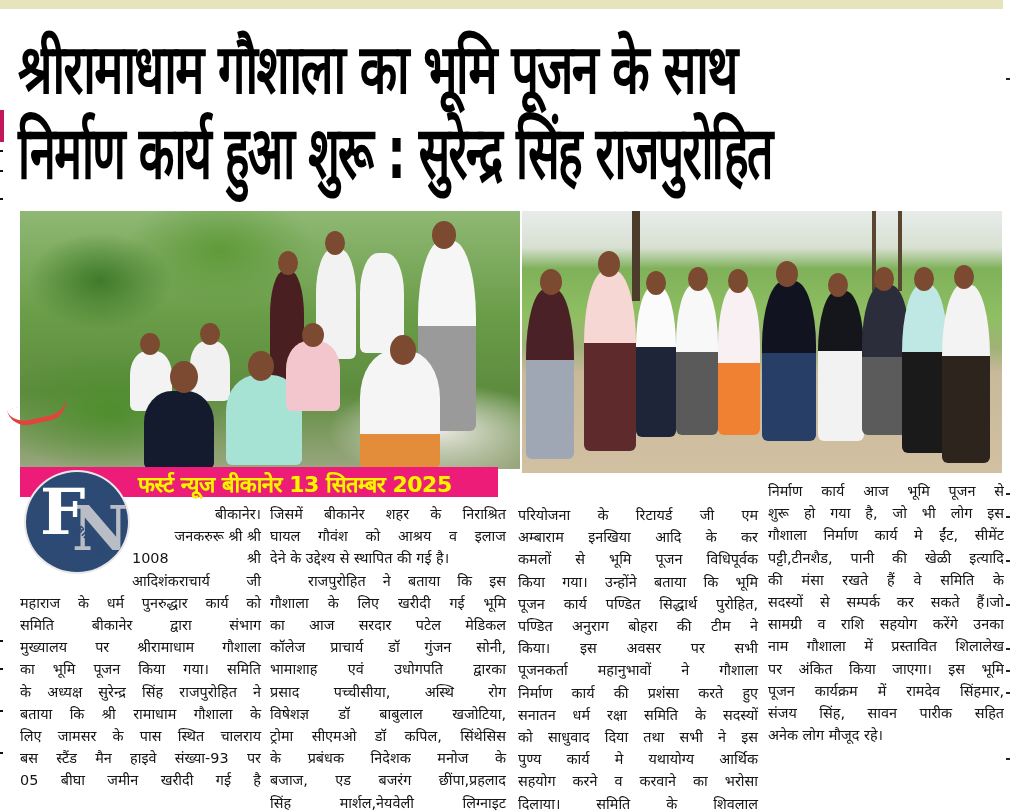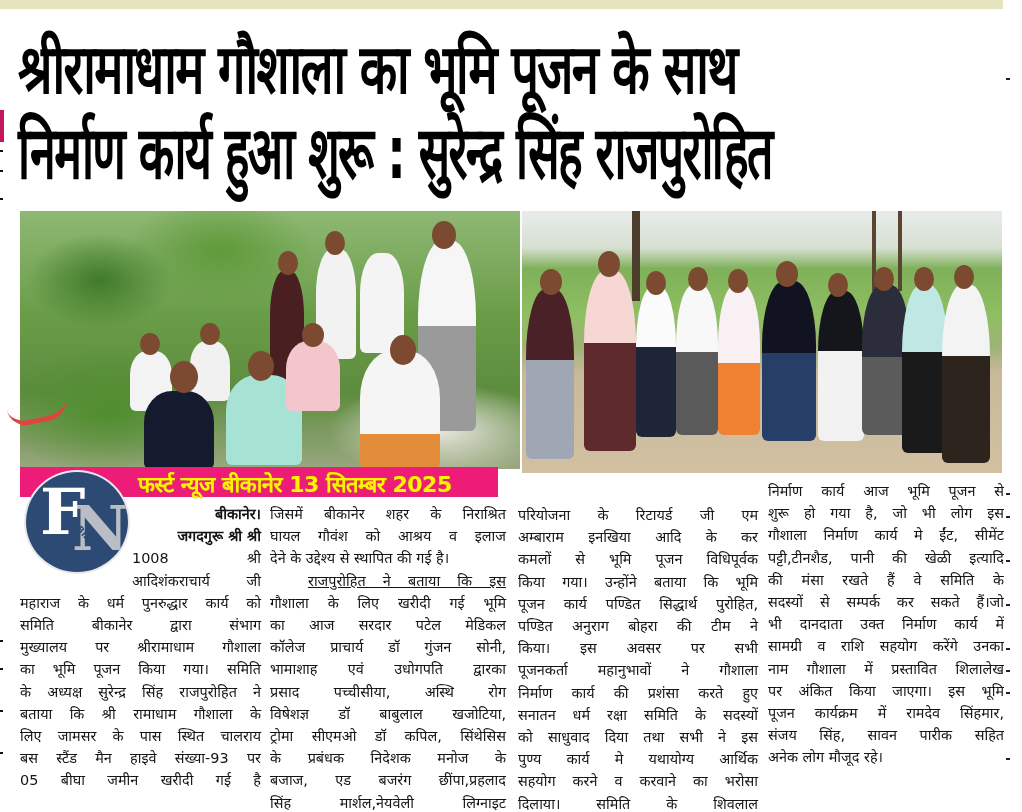--- a/index.html
+++ b/index.html
@@ -59,22 +59,22 @@
     font-size: 64px; font-weight: bold; color: #ffffff; line-height: 1; }
   .logo .n { position: absolute; left: 46px; top: 26px; font-family: "DejaVu Serif", serif;
     font-size: 62px; font-weight: bold; color: #b9bec6; line-height: 1; }
   .logo .city { position: absolute; left: 56px; top: 52px; font-size: 9px; font-weight: bold;
     color: #2c4a73; transform: rotate(48deg); transform-origin: left top; }
 
   .col { position: absolute; font-family: "DejaVu Sans", sans-serif; font-size: 14.4px;
     line-height: 22.2px; color: #141414; text-align: justify; }
   .col .ln { display: block; white-space: nowrap; text-align-last: justify; text-align: justify; }
   .col .ln.last { text-align-last: left; }
-  .col .ln.right { text-align: right; text-align-last: right; font-weight: bold; }
-  .col .ln.indent { padding-left: 38px; text-decoration: underline; }
+  .col .ln.right { text-align: right; text-align-last: right; }
+  .col .ln.indent { padding-left: 38px; }
 
   .col-1 { left: 20px; top: 503px; width: 241px; }
   .col-1 .shortbox { margin-left: 112px; }
   .col-2 { left: 270px; top: 503px; width: 236px; }
   .col-3 { left: 518px; top: 504px; width: 240px; }
   .col-4 { left: 768px; top: 480px; width: 236px; }
 
   .right-edge { position: absolute; left: 1004px; top: 0; width: 18px; height: 812px; background: #fff; }
   .right-edge .tick { position: absolute; left: 2px; width: 4px; height: 2px; background: #222; }
 </style>
@@ -153,21 +153,21 @@
 </div>
 
 <div class="logo">
   <span class="n">N</span>
   <span class="f">F</span>
   <span class="city">Bikaner</span>
 </div>
 
 <div class="col col-1">
   <span class="ln right">बीकानेर।</span>
-  <span class="ln right">जगदगुरू श्री श्री</span>
+  <span class="ln right">जनकरुरू श्री श्री</span>
   <span class="ln shortbox" style="margin-left:112px">1008          श्री</span>
   <span class="ln shortbox" style="margin-left:112px">आदिशंकराचार्य   जी</span>
   <span class="ln">महाराज के धर्म पुनरुद्धार कार्य को</span>
   <span class="ln">समिति   बीकानेर   द्वारा   संभाग</span>
   <span class="ln">मुख्यालय पर श्रीरामाधाम गौशाला</span>
   <span class="ln">का भूमि पूजन किया गया। समिति</span>
   <span class="ln">के अध्यक्ष सुरेन्द्र सिंह राजपुरोहित ने</span>
   <span class="ln">बताया कि श्री रामाधाम गौशाला के</span>
   <span class="ln">लिए जामसर के पास स्थित चालराय</span>
   <span class="ln">बस स्टैंड मैन हाइवे संख्या-93 पर</span>
@@ -209,21 +209,20 @@
   <span class="ln">मेघवाल ने बताया कि गौशाला का</span>
 </div>
 
 <div class="col col-4">
   <span class="ln">निर्माण कार्य आज भूमि पूजन से</span>
   <span class="ln">शुरू हो गया है, जो भी लोग इस</span>
   <span class="ln">गौशाला निर्माण कार्य मे ईंट, सीमेंट</span>
   <span class="ln">पट्टी,टीनशैड, पानी की खेळी इत्यादि</span>
   <span class="ln">की मंसा रखते हैं वे समिति के</span>
   <span class="ln">सदस्यों से सम्पर्क कर सकते हैं।जो</span>
-  <span class="ln">भी दानदाता उक्त निर्माण कार्य में</span>
   <span class="ln">सामग्री व राशि सहयोग करेंगे उनका</span>
   <span class="ln">नाम गौशाला में प्रस्तावित शिलालेख</span>
   <span class="ln">पर अंकित किया जाएगा। इस भूमि</span>
   <span class="ln">पूजन कार्यक्रम में रामदेव सिंहमार,</span>
   <span class="ln">संजय सिंह, सावन पारीक सहित</span>
   <span class="ln last">अनेक लोग मौजूद रहे।</span>
 </div>
 
 <div class="right-edge">
   <div class="tick" style="top:78px"></div>

